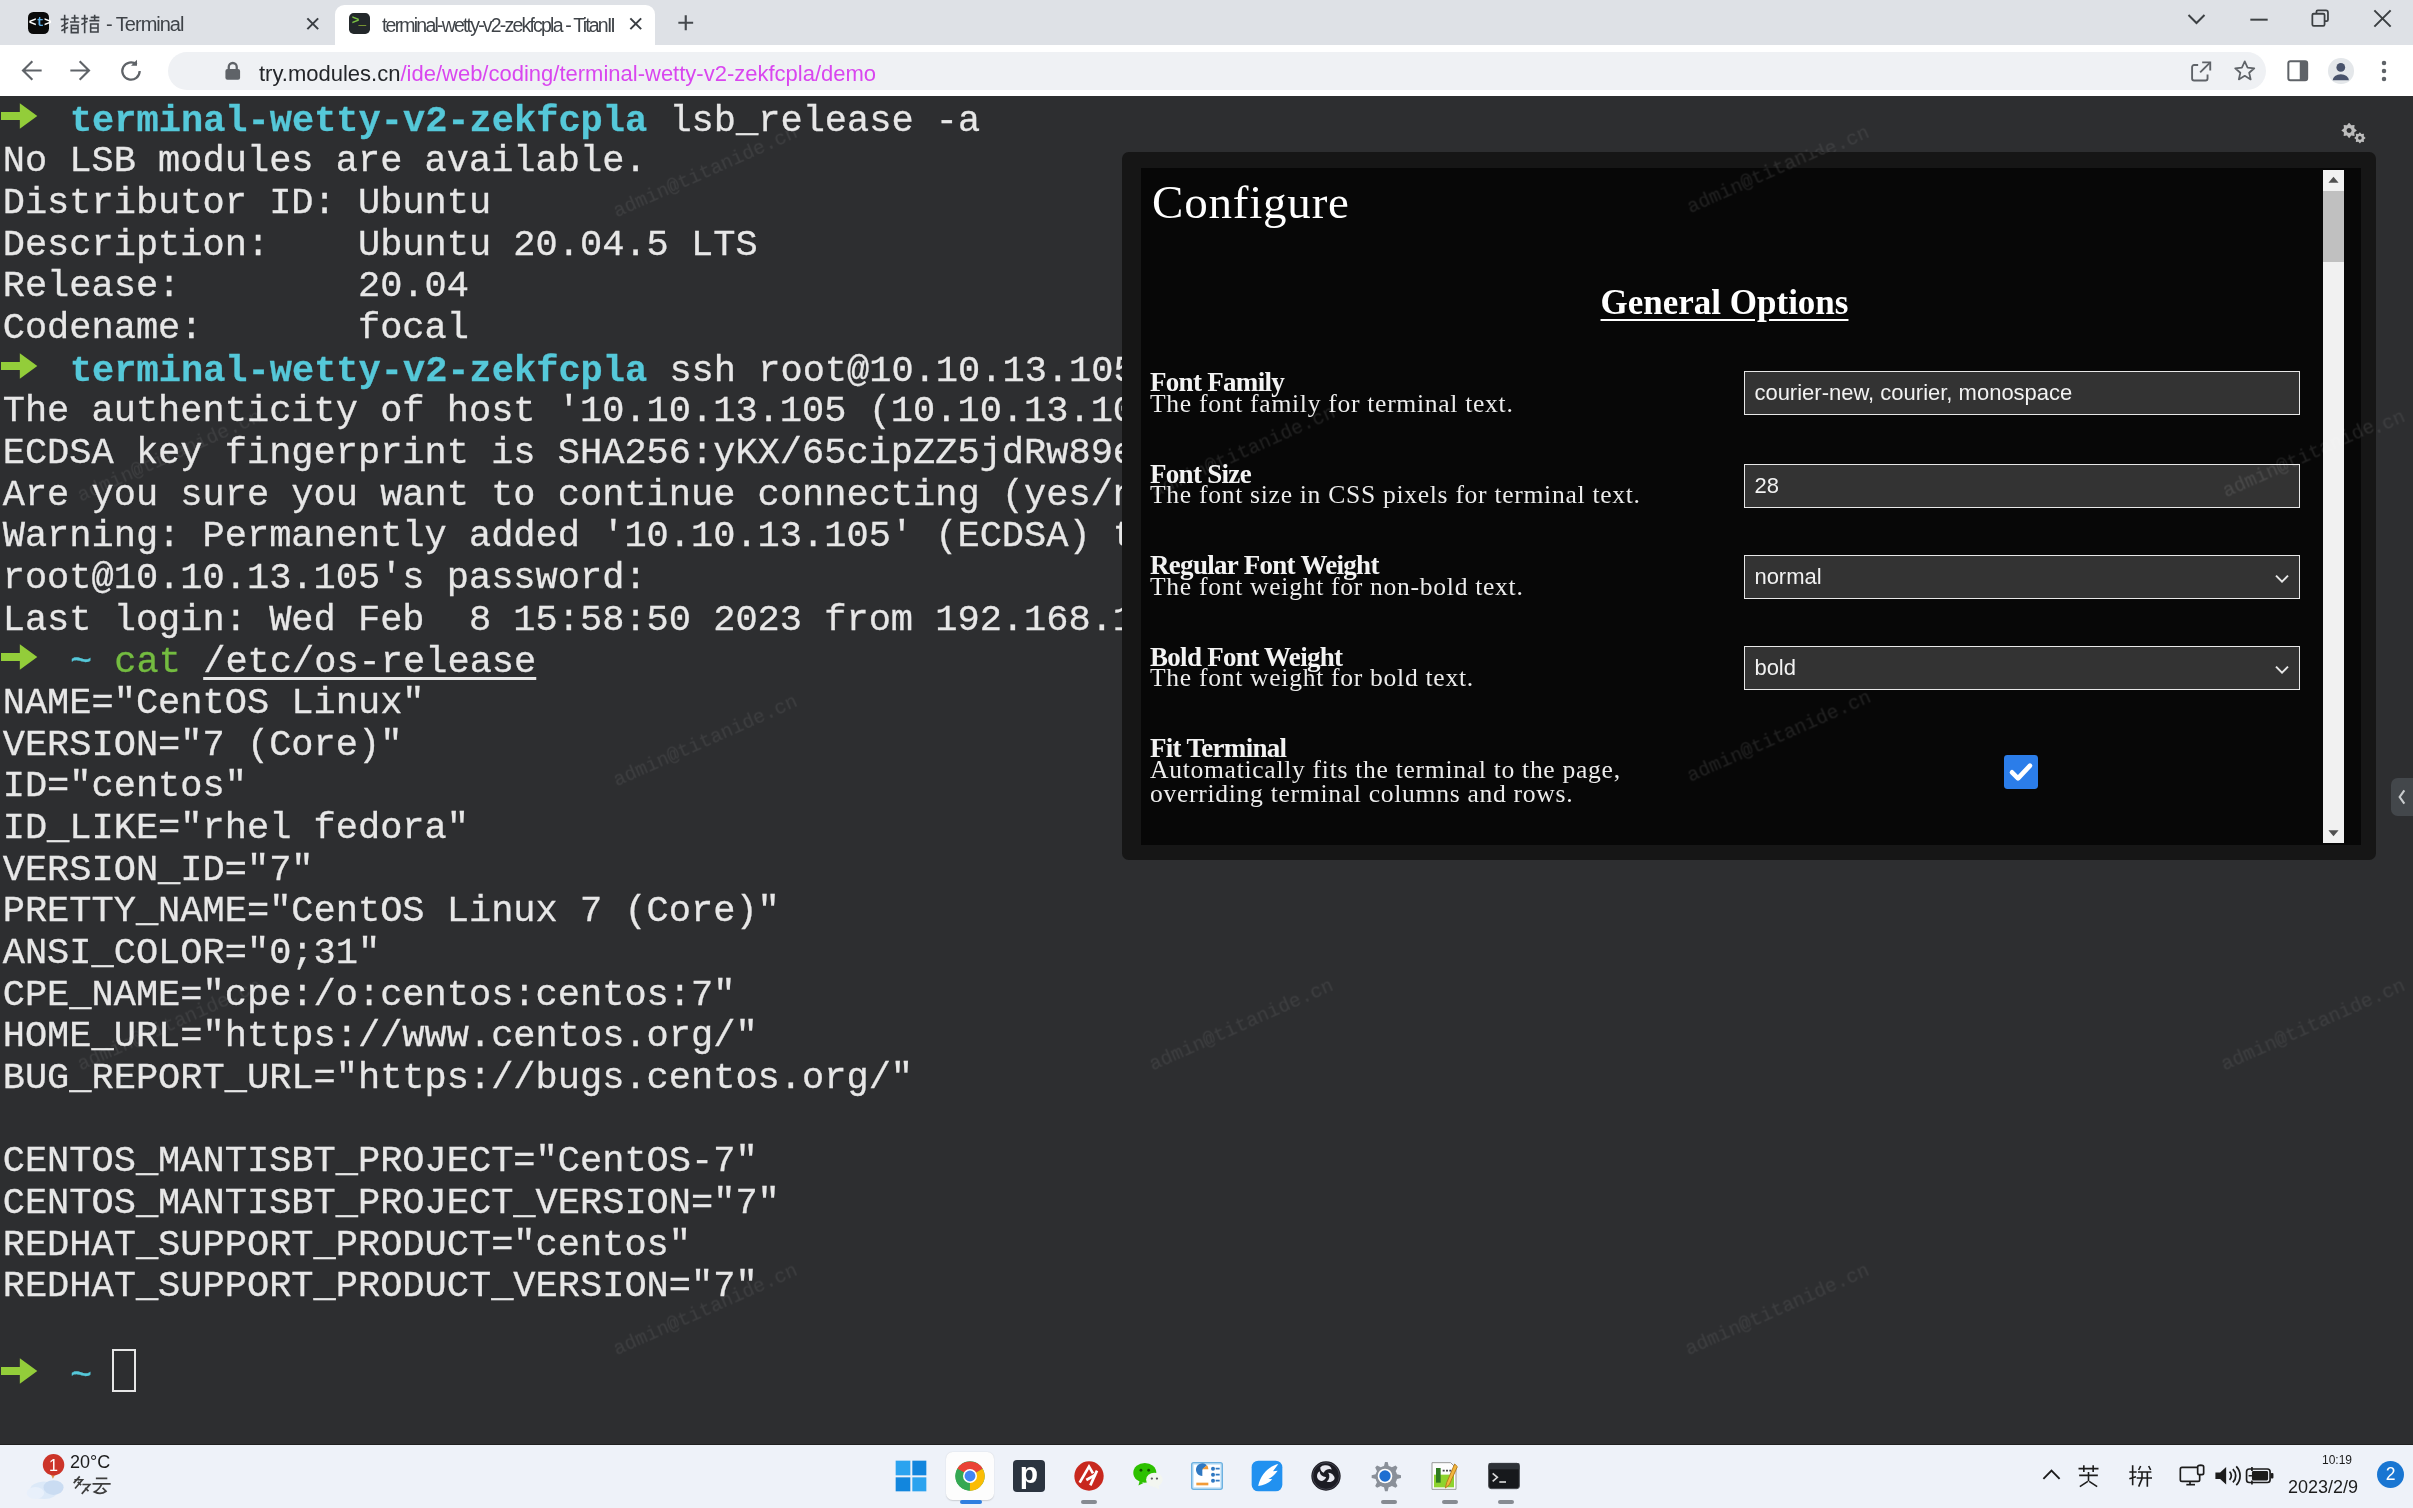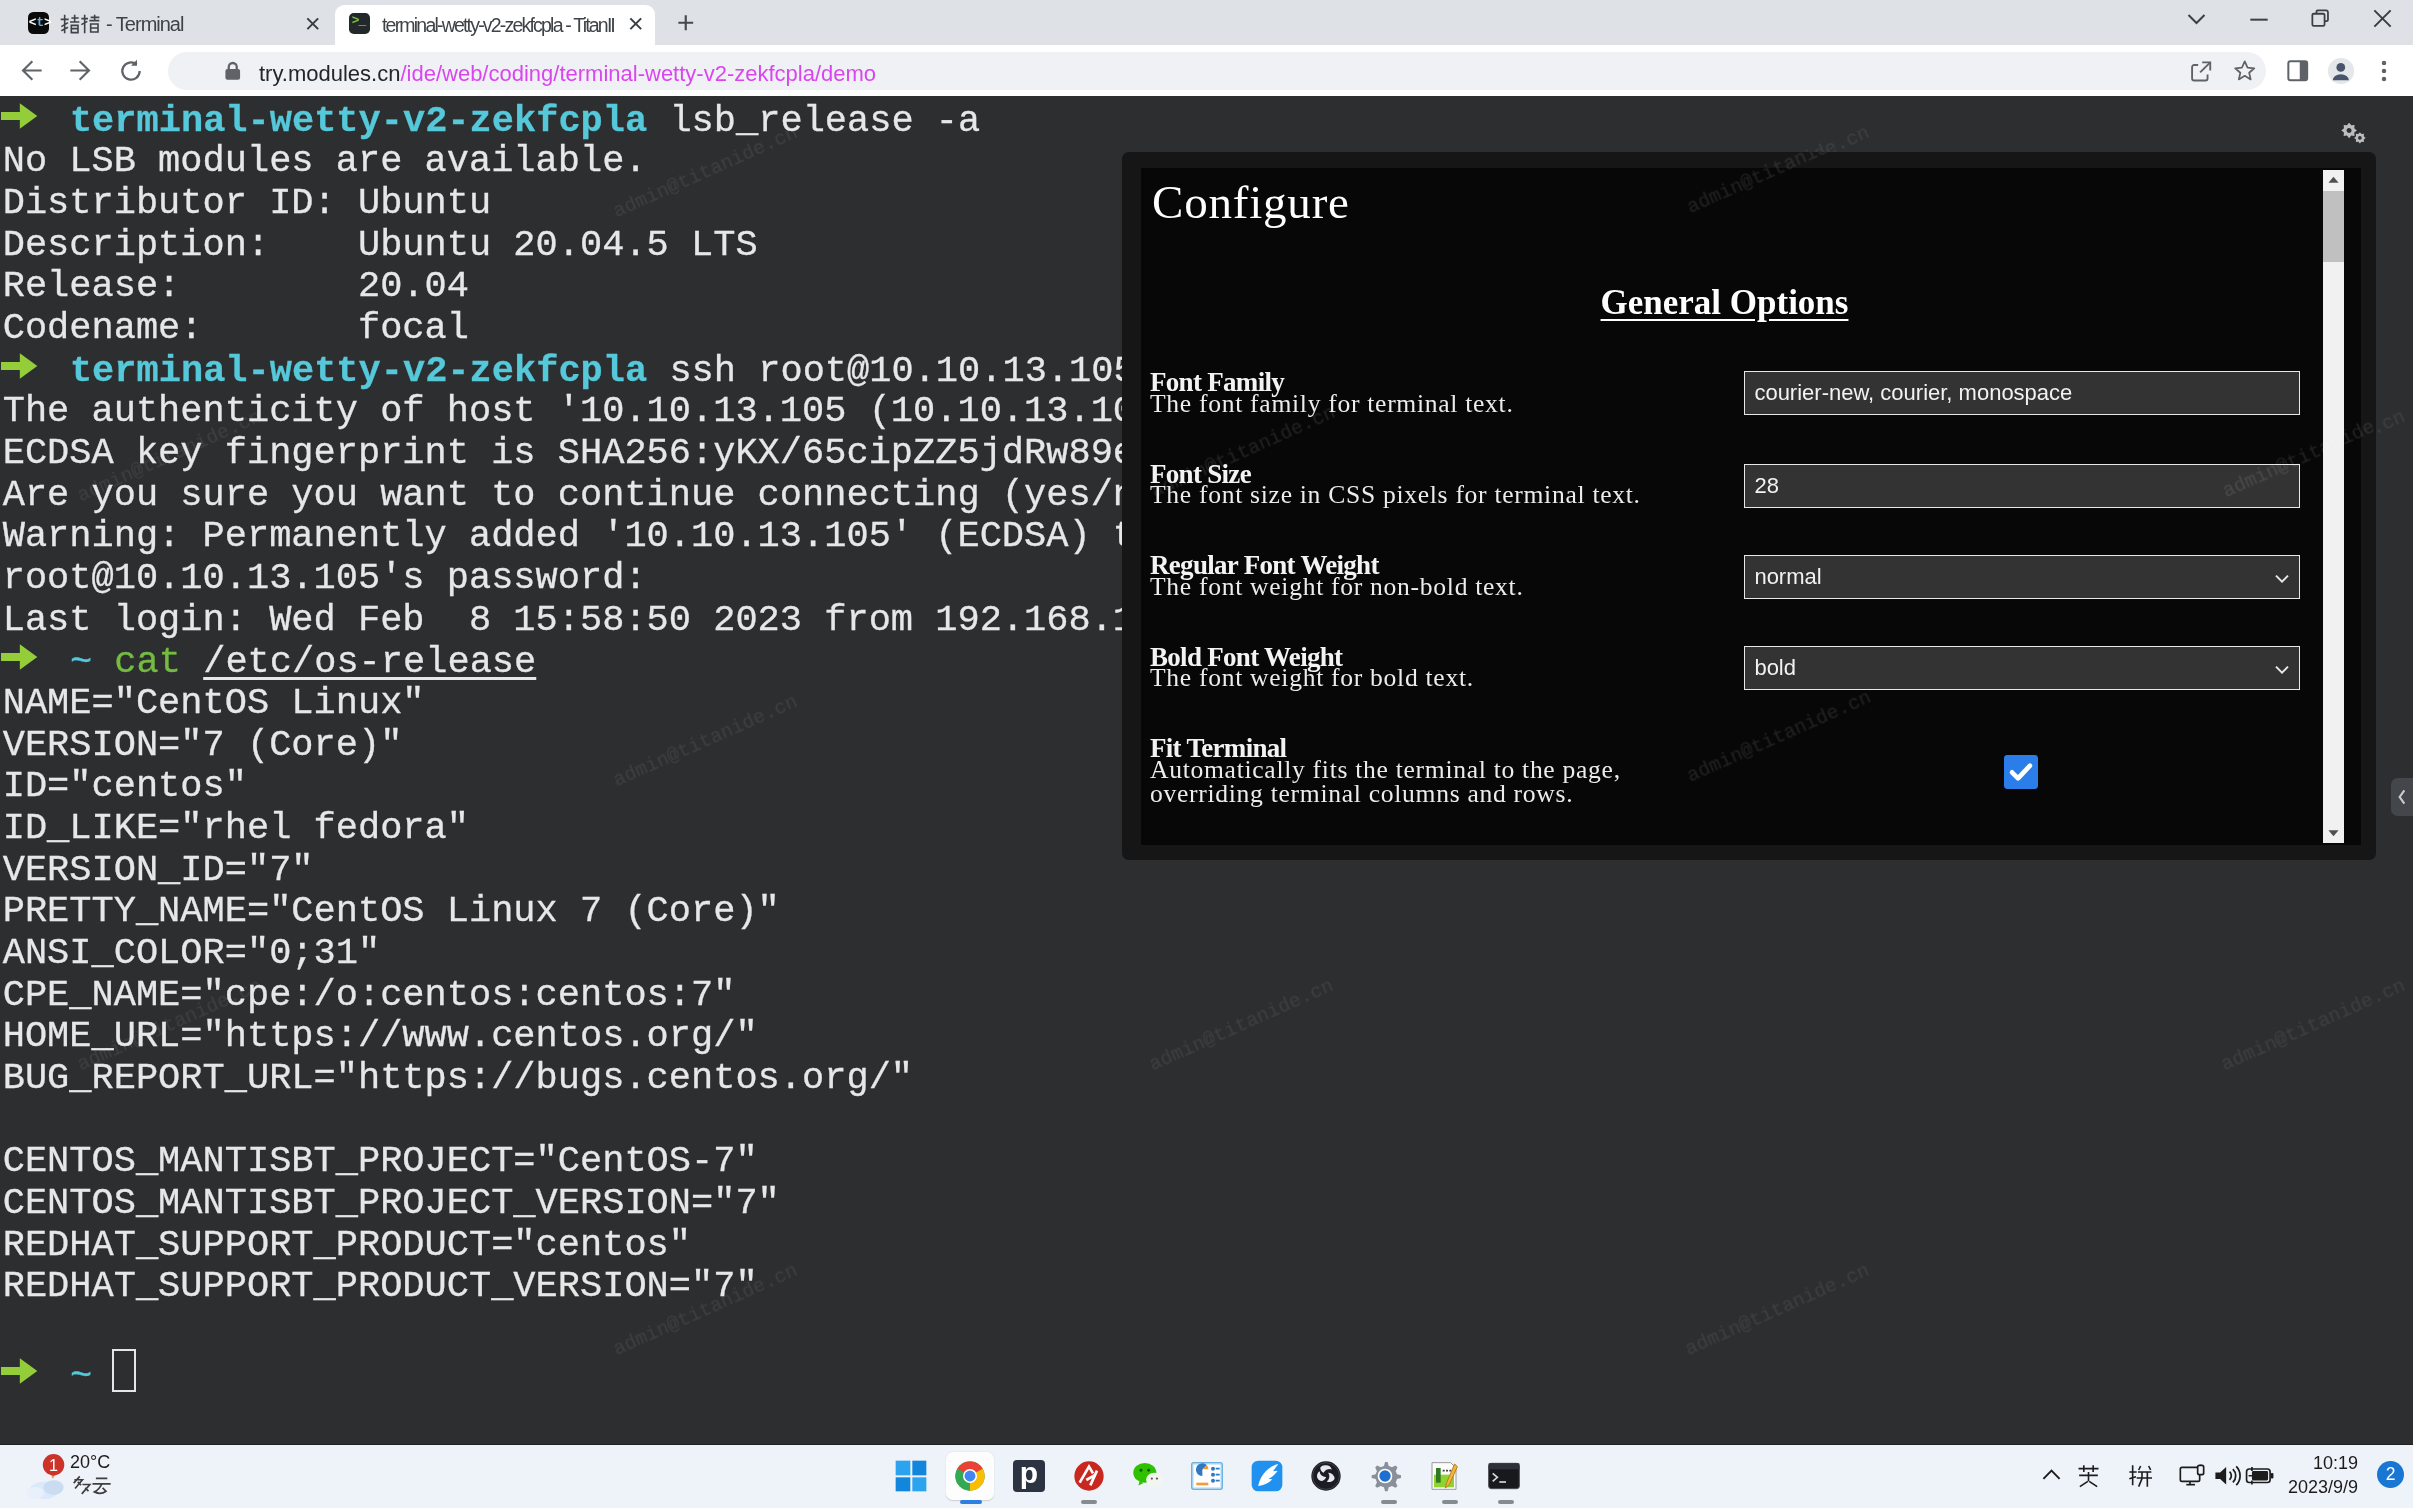--- a/index.html
+++ b/index.html
@@ -357,18 +357,18 @@
     <g stroke="#1c1c1c" stroke-width="2.6" fill="none">
       <path d="M23 10 a8 8 0 0 1 0 12 M28 6 a14 14 0 0 1 0 20 M33 2 a20 20 0 0 1 0 28"></path>
     </g>
   </svg>
 <svg class="abs" style="left:2245px;top:1465px" width="30" height="21.5" viewBox="0 0 44 32">
     <rect x="2" y="6" width="35" height="20" rx="4" stroke="#1c1c1c" stroke-width="2.5" fill="none"></rect>
     <rect x="38" y="12" width="4" height="8" rx="1.5" fill="#1c1c1c"></rect>
     <rect x="10" y="9" width="24" height="14" rx="2" fill="#1c1c1c"></rect>
     <path d="M10 3 v6 M5 16 h5 M10 29 v-6" stroke="#1c1c1c" stroke-width="2.5" fill="none"></path>
   </svg>
-<div class="abs" style="right:55px;top:1453px;font-size:18px;color:#1c1c1c;text-align:right">10:19</div>
-<div class="abs" style="right:55px;top:1477px;font-size:18px;color:#1c1c1c;text-align:right">2023/9/9</div>
+<div class="abs" style="right:61px;top:1453px;font-size:12px;color:#1c1c1c;text-align:right">10:19</div>
+<div class="abs" style="right:55px;top:1477px;font-size:18px;color:#1c1c1c;text-align:right">2023/2/9</div>
 <div class="abs" style="left:2377px;top:1461px;width:27px;height:27px;border-radius:50%;background:#1976d2">
     <div style="position:absolute;left:0;top:3.4px;width:27px;text-align:center;font-size:17.5px;color:#fff">2</div>
   </div>
 
 
 </body></html>

